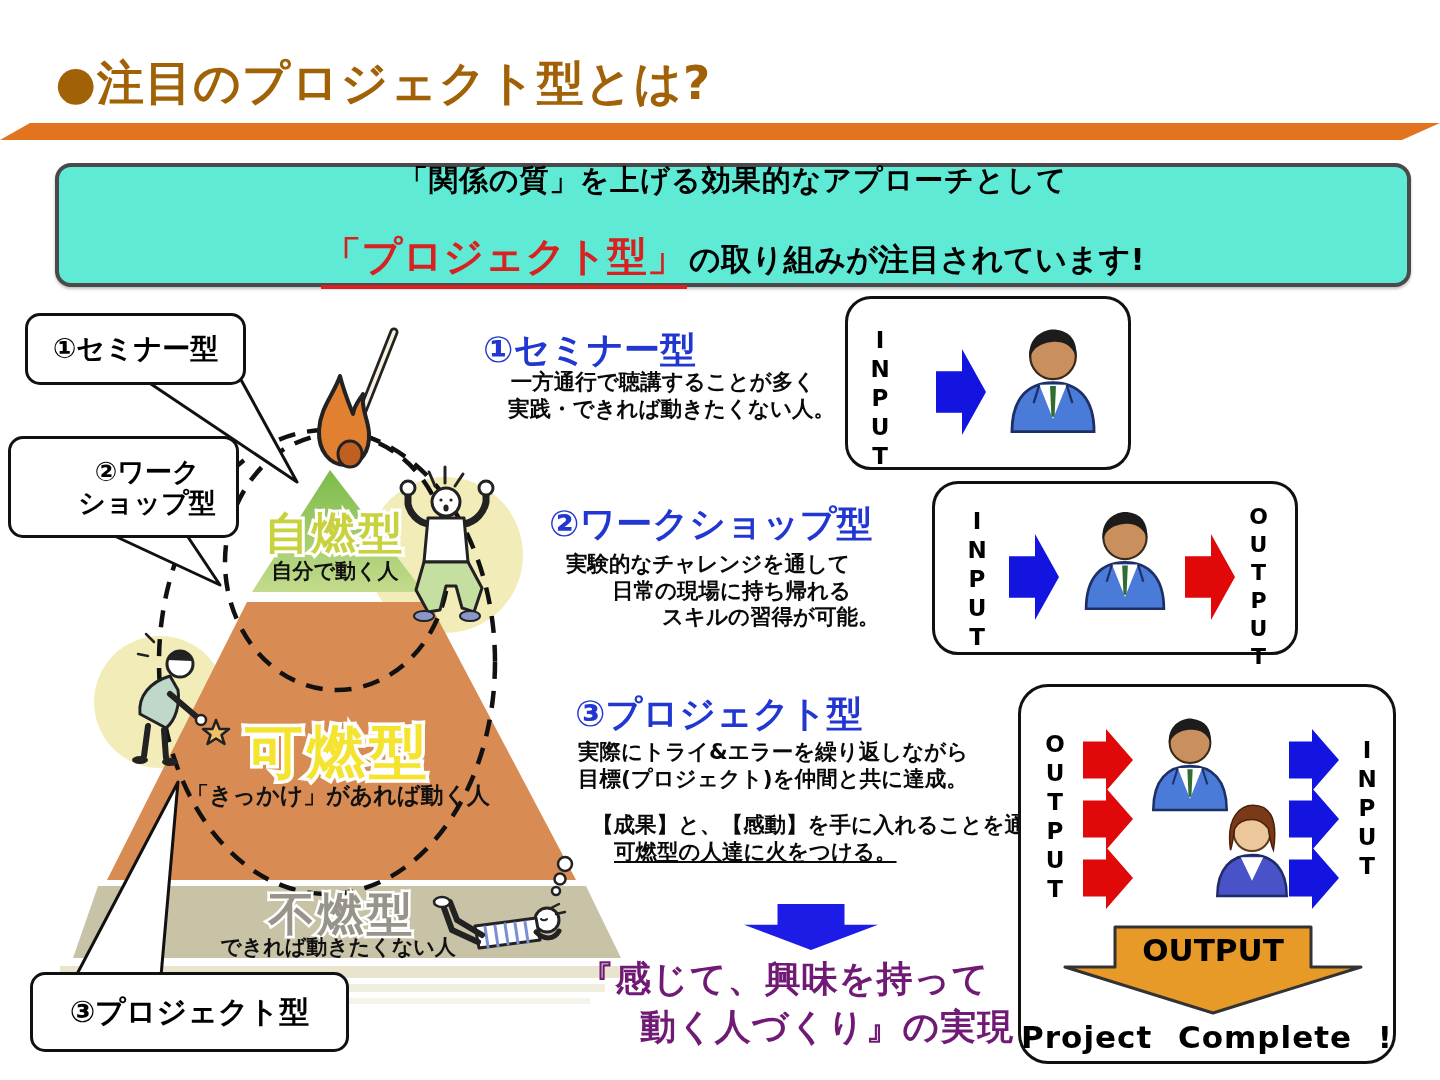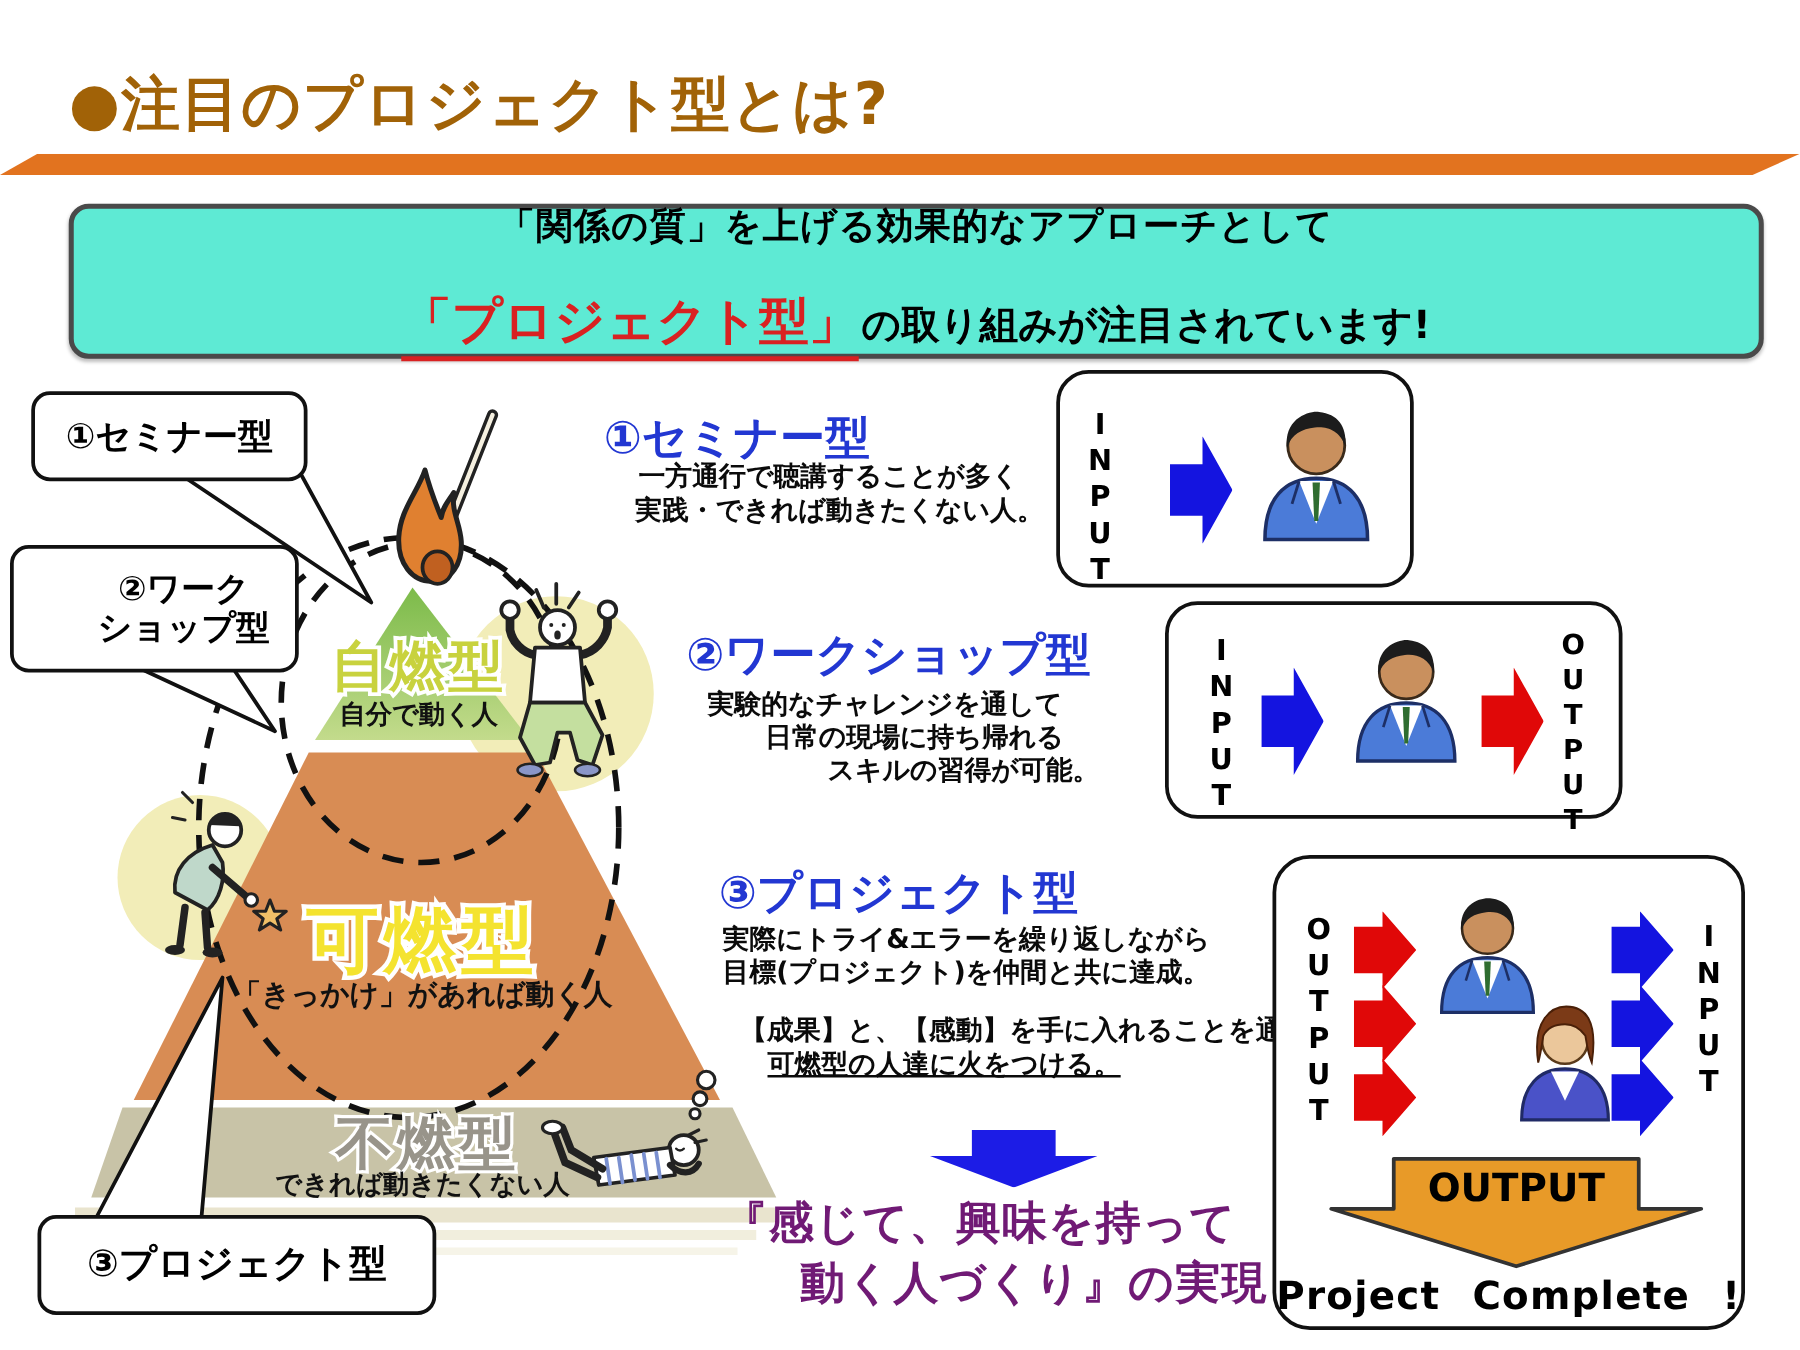--- a/index.html
+++ b/index.html
@@ -71,21 +71,21 @@
   .arrow-blue{background:#1414E0;}
   .arrow-red{background:#E00808;}
   .big-arrow{width:50px;height:86px;}
   .arrow-stack{position:absolute;display:flex;flex-direction:column;gap:-2px;}
   .arrow-stack .arrow-right{position:static;width:50px;height:62px;margin-bottom:-3px;
     clip-path:polygon(0 20%,46% 20%,46% 0,100% 50%,46% 100%,46% 80%,0 80%);}
   .person{position:absolute;}
   .orange-arrow-svg{position:absolute;left:40px;top:238px;width:304px;height:90px;}
   .orange-arrow-label{font:800 31px "DejaVu Sans","Liberation Sans",sans-serif;}
   .fb3-caption{
-    position:absolute;left:0;top:332px;width:100%;text-align:left;
+    position:absolute;left:0;top:332px;width:100%;text-align:right;
     font-size:31px;font-weight:800;color:#000;word-spacing:14px;letter-spacing:1px;
   }
   .svg-text{font-family:"DejaVu Sans","Liberation Sans",sans-serif;}
 </style>
 </head>
 <body>
 
 <div class="slide">
 
   <svg width="0" height="0" style="position:absolute" aria-hidden="true">

